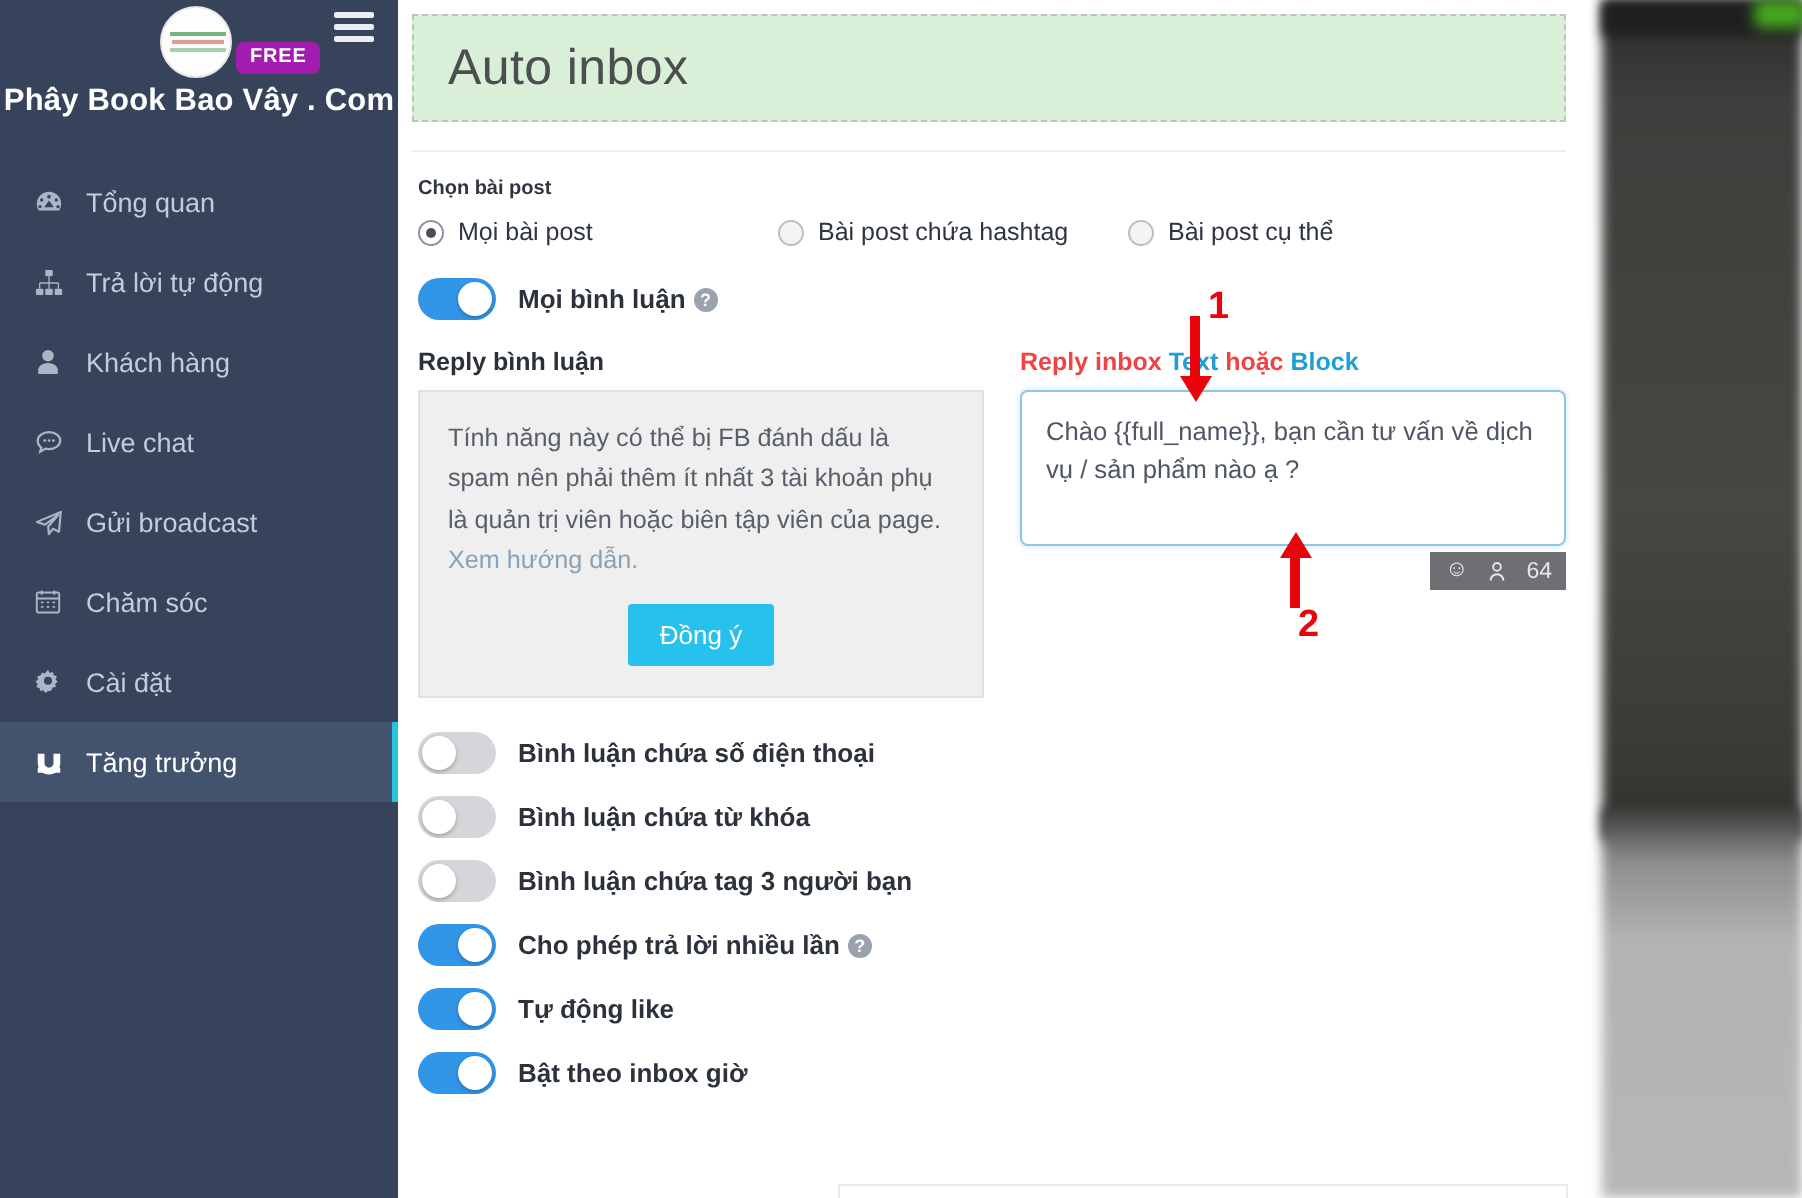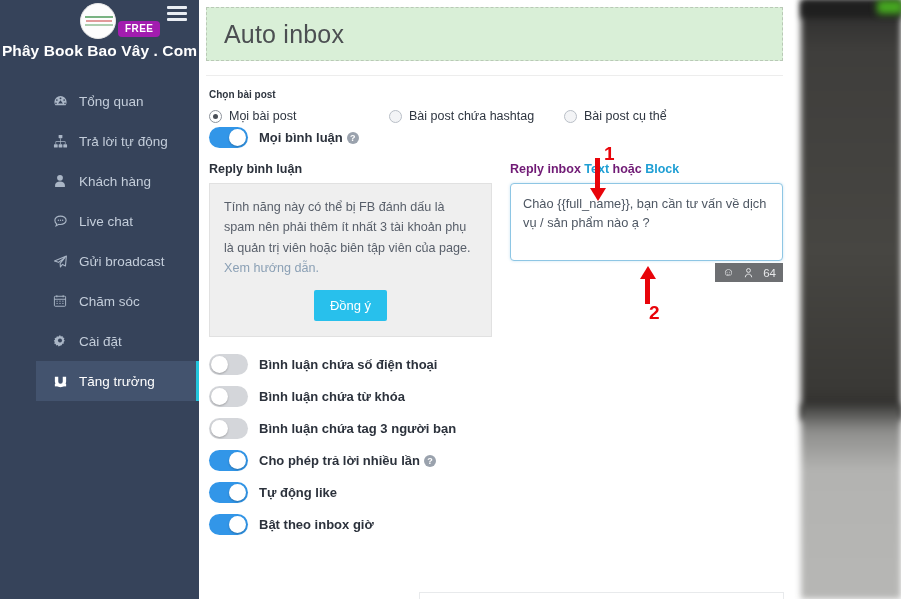--- a/index.html
+++ b/index.html
@@ -43,21 +43,21 @@
     width: 20px; height: 16px; cursor: pointer;
   }
   .hamburger span { display: block; height: 2.6px; background: #e9edf3; margin-bottom: 3.6px; border-radius: 1px; }
   .brand-name {
     position: absolute; left: 0; top: 42px; width: 199px;
     text-align: center;
     color: #ffffff; font-size: 15.5px; font-weight: bold;
     letter-spacing: .1px; white-space: nowrap;
   }
 
-  .nav { margin-top: 9px; padding-left: 36px; }
+  .nav { margin-top: 9px; }
   .nav-item {
     display: flex; align-items: center;
     height: 40px; padding-left: 17px;
     color: #c3cdda; font-size: 13.5px;
     cursor: pointer; position: relative;
   }
   .nav-item .nav-ico {
     width: 26px; flex: 0 0 26px;
     font-size: 13px; color: #aab6c6;
     display: flex; align-items: center;
@@ -135,21 +135,21 @@
     background: #9aa2ad; color: #ffffff; font-size: 9px; font-weight: bold;
     text-align: center; line-height: 12px; margin-left: 4px;
     vertical-align: 1px; cursor: pointer;
   }
 
   .cols { display: flex; margin: 14px 10px 0 10px; }
   .col-l { width: 283px; flex: 0 0 283px; }
   .col-r { flex: 1; margin-left: 18px; }
   .col-head { font-size: 12.5px; font-weight: bold; color: #2b313b; margin-bottom: 7px; }
   .col-head .lnk { color: #1f9fd4; cursor: pointer; }
-  .col-head .pln { color: #701a75; font-weight: bold; }
+  .col-head .pln { color: #ef4444; font-weight: bold; }
 
   .info-box {
     background: #efefef; border: 1px solid #e1e1e1;
     padding: 13px 14px 14px;
     height: 154px;
   }
   .info-box p {
     margin: 0; font-size: 12.6px; color: #585f6a; line-height: 1.62;
   }
   .info-box p a { color: #8ba0b5; text-decoration: none; cursor: pointer; }
@@ -361,21 +361,21 @@
       <div class="radio-opt" style="width:175px">
         <span class="rb"></span>
         <span>Bài post chứa hashtag</span>
       </div>
       <div class="radio-opt">
         <span class="rb"></span>
         <span>Bài post cụ thể</span>
       </div>
     </div>
 
-    <div class="toggle-row" style="margin-top:4px">
+    <div class="toggle-row" style="margin-top:16px">
       <div class="tg on">
         <div class="knob"></div>
       </div>
       <div class="tg-label">
         <span>Mọi bình luận</span><span class="help-ico">?</span>
       </div>
     </div>
 
     <div class="cols">
 

